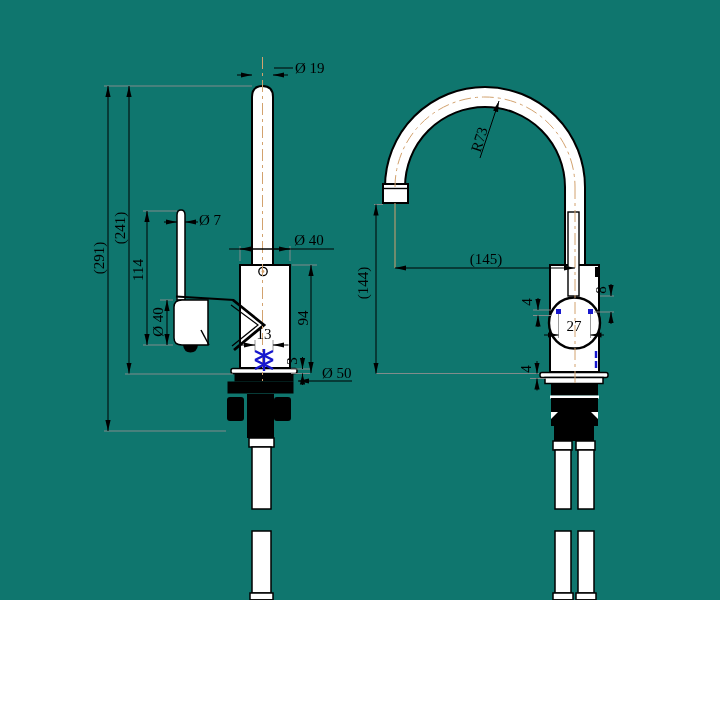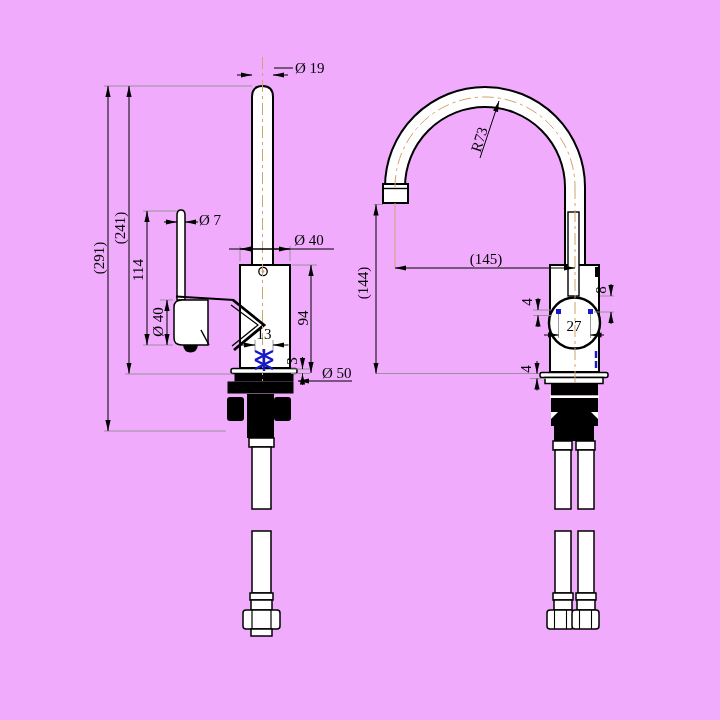--- a/index.html
+++ b/index.html
@@ -1,16 +1,16 @@
 <!DOCTYPE html>
 <html><head>
 <meta charset="utf-8">
 <style>
   html,body{margin:0;padding:0;background:#ffffff;}
-  .canvas{position:relative;width:720px;height:720px;background:#f0abfc;overflow:hidden;}
+  .canvas{position:relative;width:720px;height:600px;background:#0f766e;overflow:hidden;}
   svg{display:block;}
   .dimtxt{font-family:"Liberation Serif", serif;font-size:15px;fill:#000000;}
   .outline{fill:#ffffff;stroke:#000000;stroke-width:2;}
   .thin{fill:#ffffff;stroke:#000000;stroke-width:1.5;}
   .solid{fill:#000000;stroke:none;}
   .dimline{stroke:#000000;stroke-width:1;fill:none;}
   .extline{stroke:#8f8f8f;stroke-width:0.9;fill:none;}
   .cline{stroke:#d2a26e;stroke-width:1;fill:none;stroke-dasharray:12 4 3 4;}
   .blue{stroke:#1717cd;stroke-width:2.4;fill:none;}
 </style>

